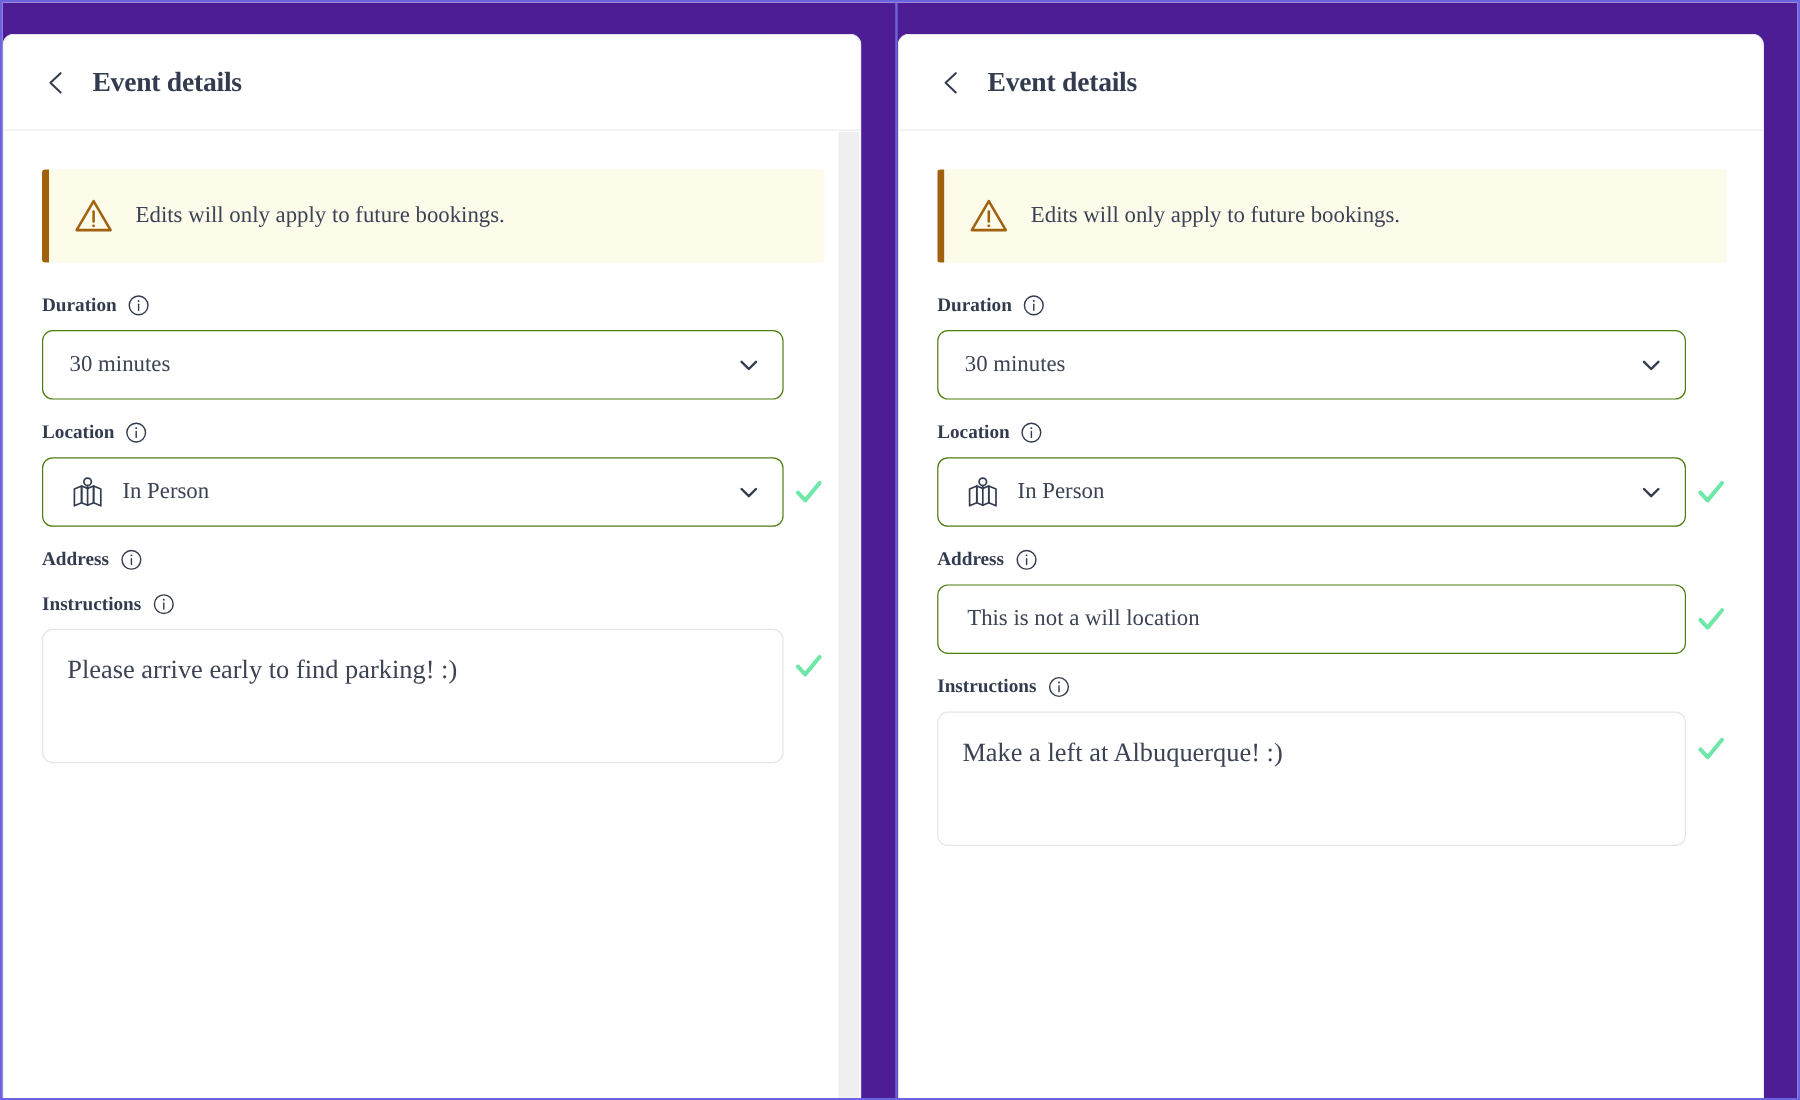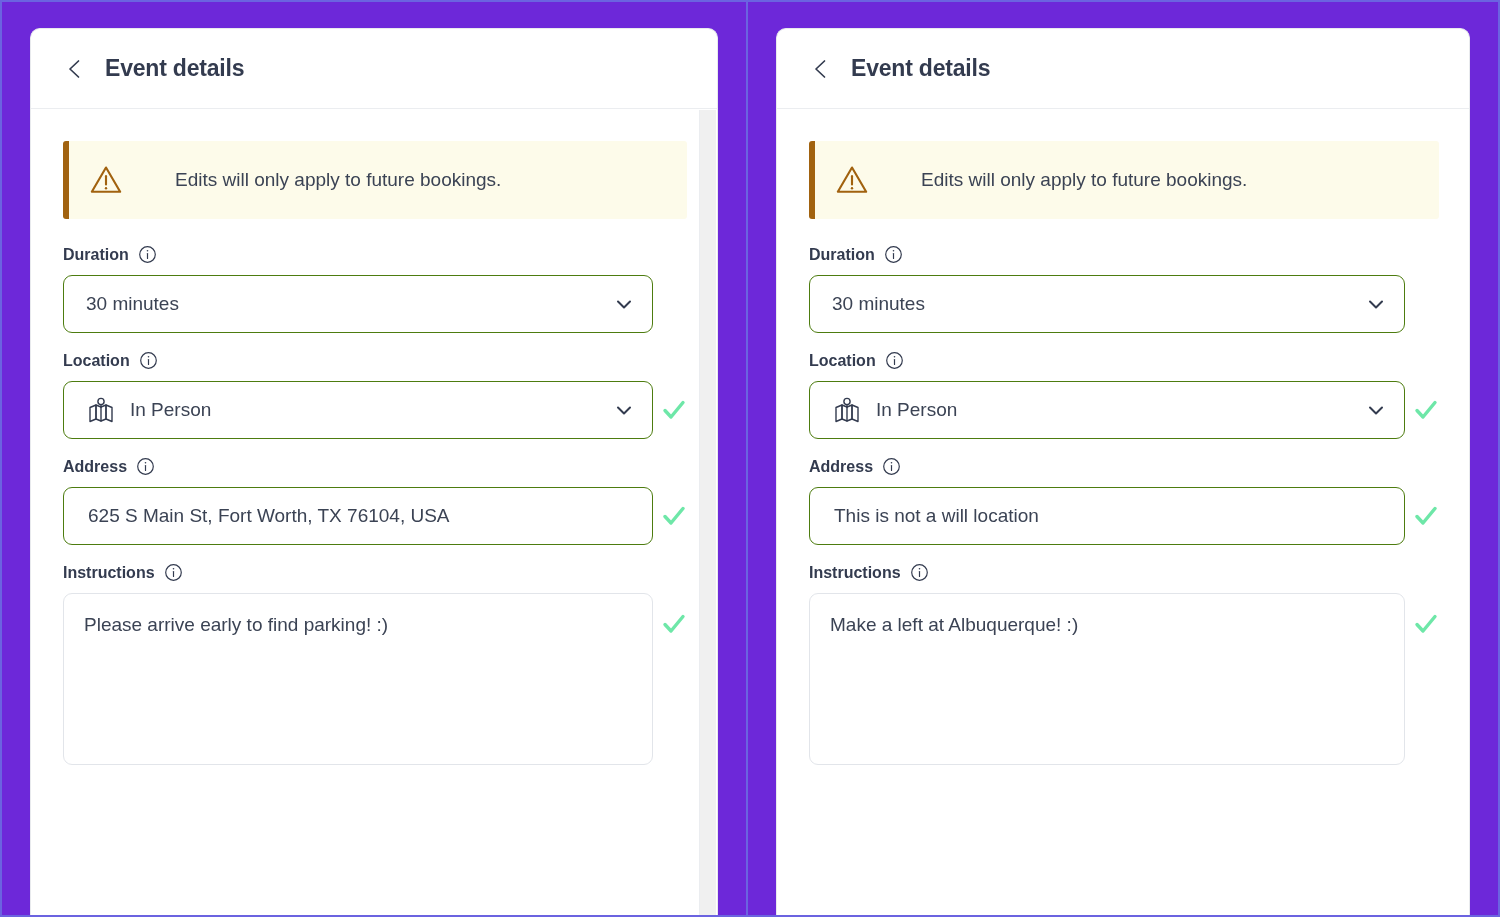--- a/index.html
+++ b/index.html
@@ -13,25 +13,25 @@
     position: relative;
     width: 1500px; height: 917px;
     border: 2px solid #6b63e0;
     background: #f6f7f9;
     display: flex;
     overflow: hidden;
   }
   .pane {
     position: relative;
     height: 100%;
-    background: #6d28d9;
+    background: #4c1d95;
     overflow: hidden;
     padding-top: 26px;
-    padding-left: 28px;
     padding-right: 28px;
+    font-family: Liberation Serif, serif;
   }
   .pane.left  { width: 746px; border-right: 2px solid #6b63e0; }
   .pane.right { width: 750px; }
 
   .card {
     position: relative;
     height: 100%;
     background: #ffffff;
     border: 1px solid #e8eaed;
     border-bottom: none;
@@ -78,21 +78,20 @@
     background: #fdfbea;
     border-left: 6px solid #a1620f;
     border-radius: 3px;
     padding: 22px 20px;
     margin-bottom: 26px;
   }
   .banner-icon { flex: none; width: 34px; height: 34px; }
   .banner-text {
     font-size: 19px;
     color: #3b4354;
-    margin-left: 34px;
   }
 
   
   .field { margin-bottom: 18px; }
   .field-label {
     display: flex;
     align-items: center;
     gap: 9px;
     margin-bottom: 11px;
   }
@@ -133,23 +132,23 @@
   }
   .chevron-down { width: 20px; height: 20px; flex: none; display:block; }
   .loc-icon { width: 30px; height: 30px; flex: none; display:block; }
 
   .textarea-control {
     flex: 1 1 auto;
     min-width: 0;
     background: #ffffff;
     border: 1px solid #e2e5ea;
     border-radius: 9px;
-    height: 172px;
+    height: 112px;
     padding: 18px 20px;
-    font-size: 19px;
+    font-size: 22px;
     color: #3b4354;
     cursor: text;
     line-height: 1.35;
   }
   .row-top { align-items: flex-start; }
   .row-top .check { margin-top: 18px; }
 
   .check {
     width: 26px; height: 26px;
     flex: none;
@@ -266,30 +265,20 @@
           <div class="field-label">
             <span class="field-label-text">Address</span>
             <span class="info-icon">
               <svg width="19" height="19" viewBox="0 0 20 20" fill="none" stroke="#333b4f" stroke-width="1.25">
                   <circle cx="10" cy="10" r="8.2"></circle>
                   <line x1="10" y1="9" x2="10" y2="14.2" stroke-linecap="round"></line>
                   <circle cx="10" cy="6.1" r="0.85" fill="#333b4f" stroke="none"></circle>
                 </svg>
             </span>
           </div>
-          <div class="control-row">
-            <div class="control text-input">
-              <span class="control-value">625 S Main St, Fort Worth, TX 76104, USA</span>
-            </div>
-            <span class="check">
-              <svg width="26" height="26" viewBox="0 0 26 26" fill="none" stroke="#6ee7a8" stroke-width="3.4" stroke-linecap="round" stroke-linejoin="round">
-                  <polyline points="4,13.5 10,20 22,5.5"></polyline>
-                </svg>
-            </span>
-          </div>
         </div>
 
         <div class="field">
           <div class="field-label">
             <span class="field-label-text">Instructions</span>
             <span class="info-icon">
               <svg width="19" height="19" viewBox="0 0 20 20" fill="none" stroke="#333b4f" stroke-width="1.25">
                   <circle cx="10" cy="10" r="8.2"></circle>
                   <line x1="10" y1="9" x2="10" y2="14.2" stroke-linecap="round"></line>
                   <circle cx="10" cy="6.1" r="0.85" fill="#333b4f" stroke="none"></circle>

